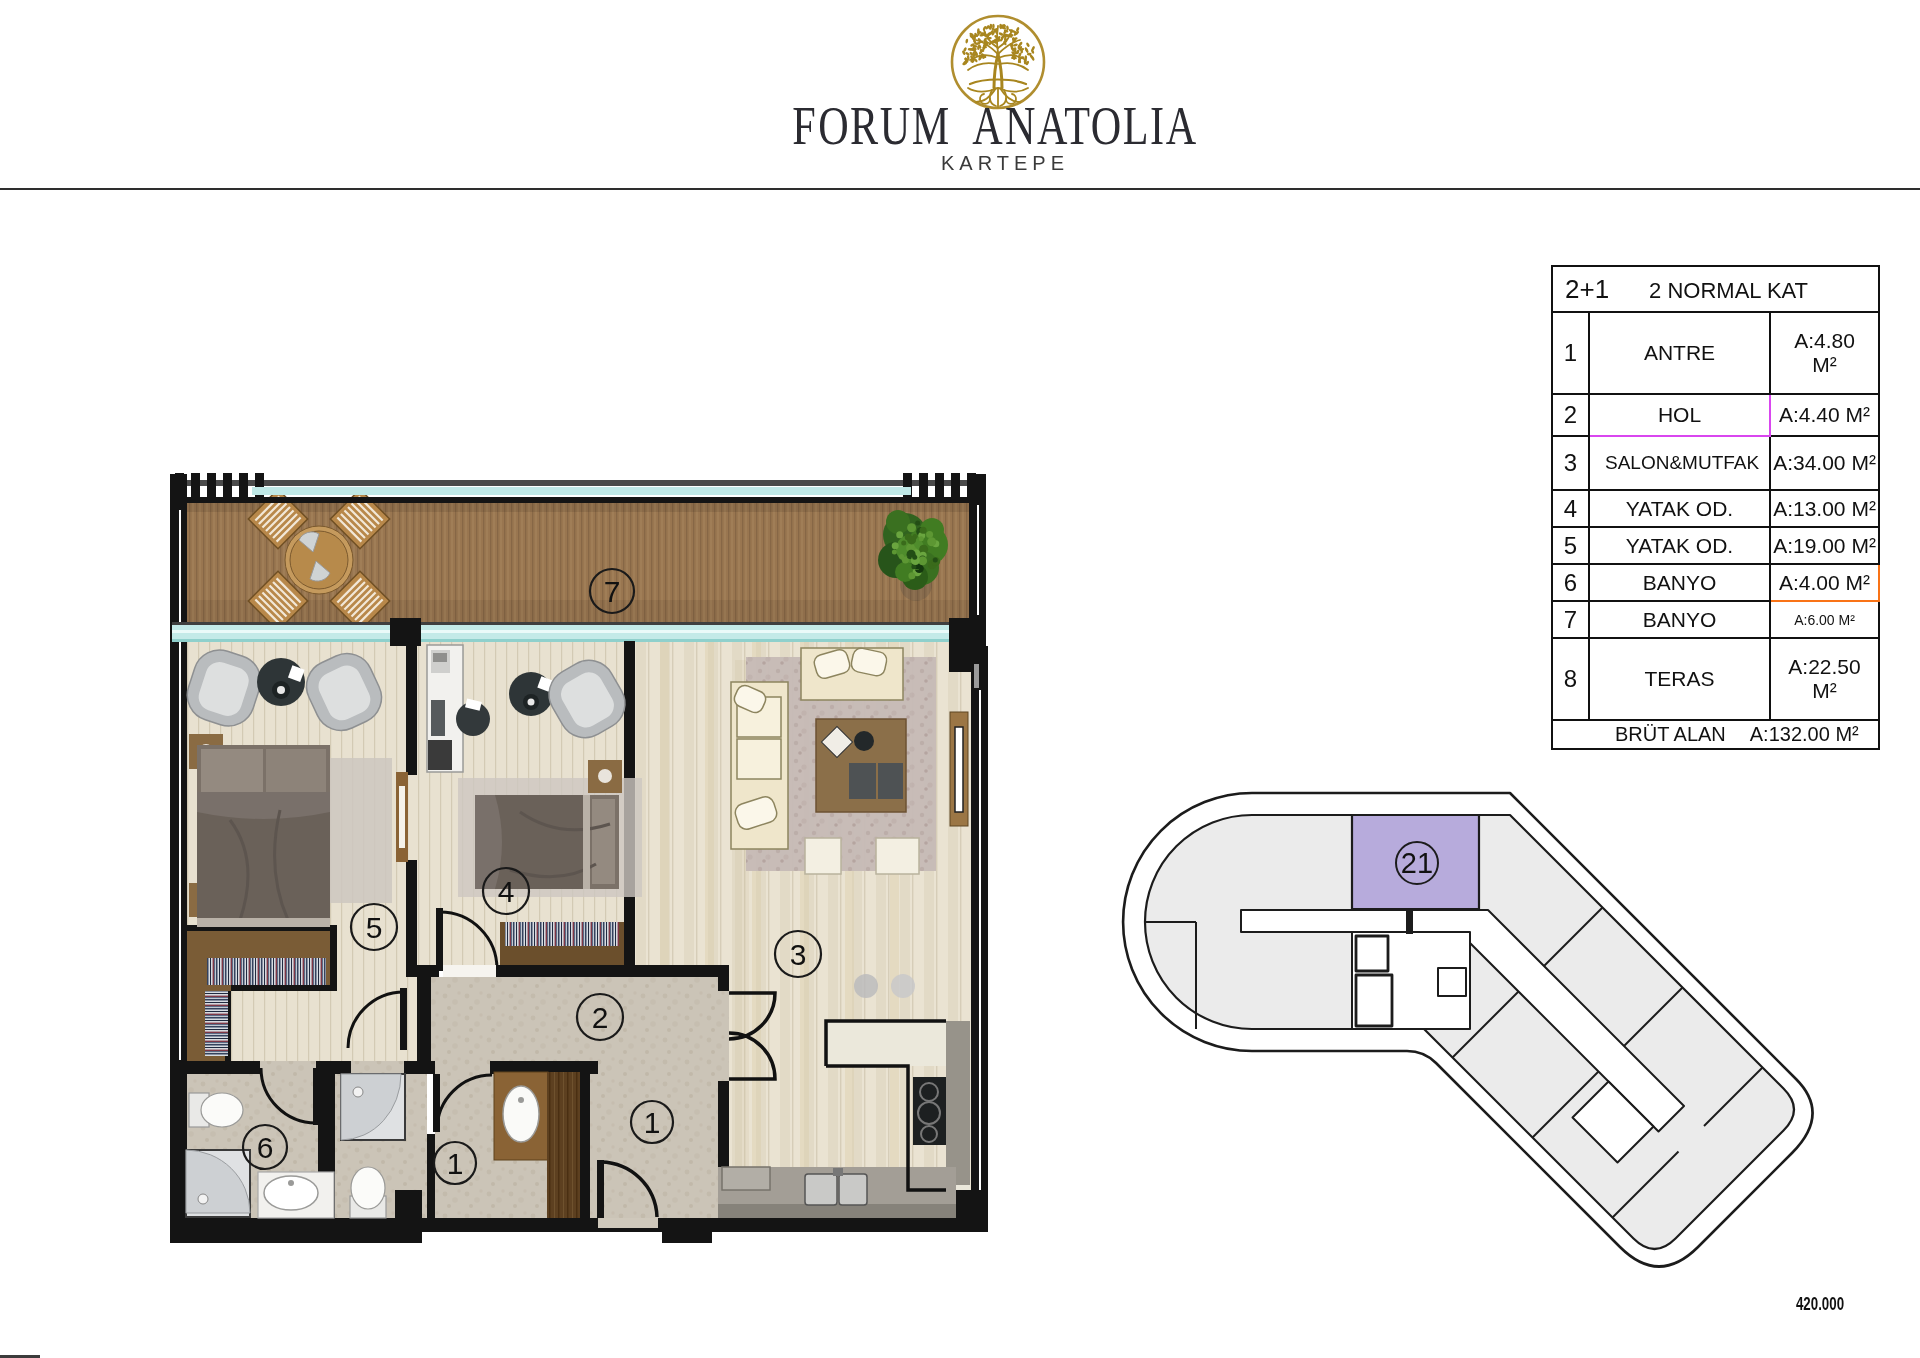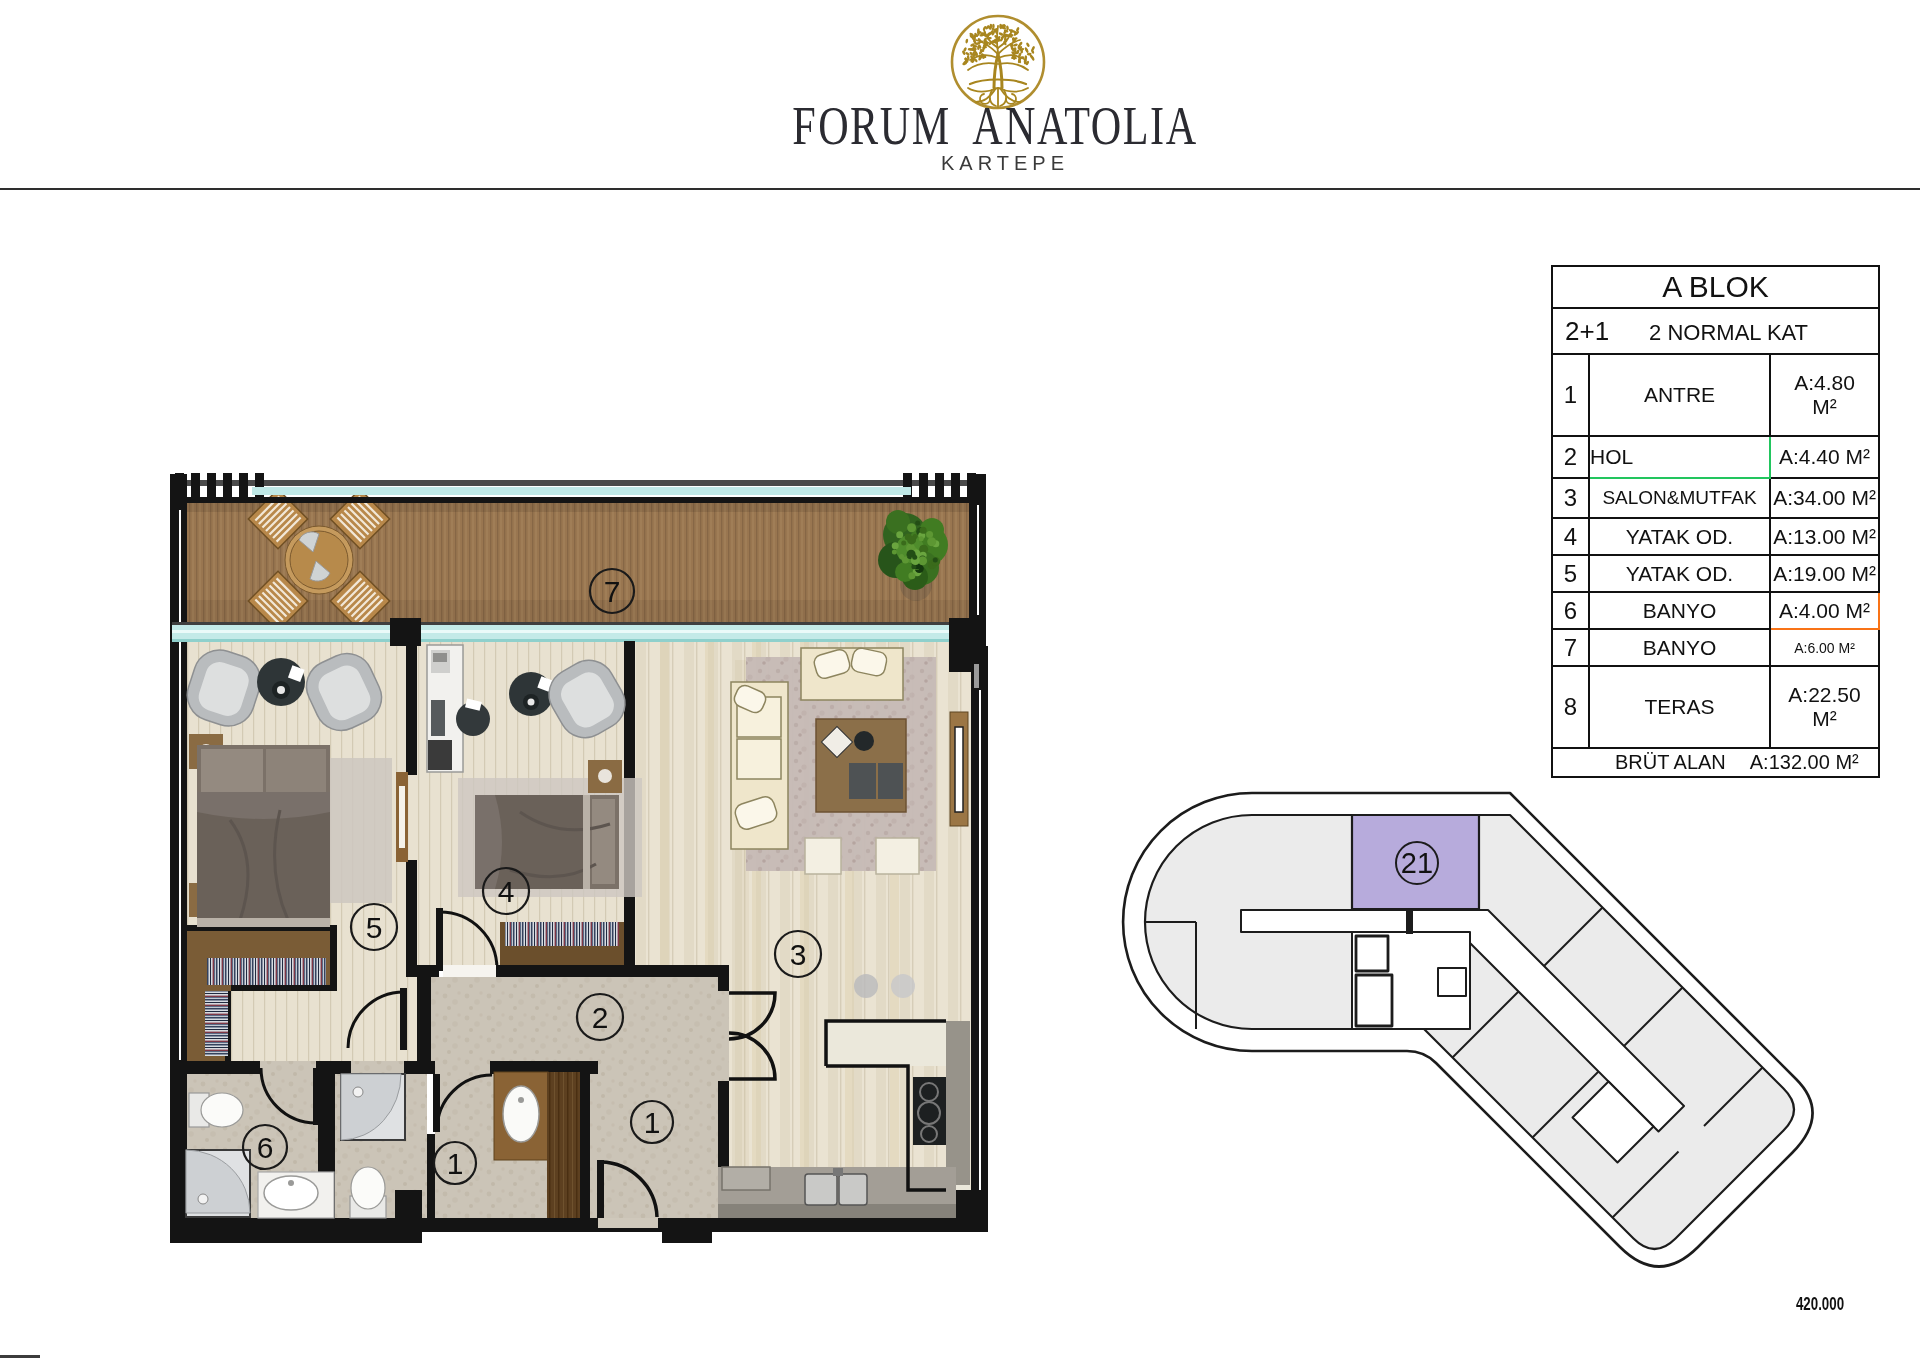--- a/index.html
+++ b/index.html
@@ -720,38 +720,35 @@
 </svg>
 <div class="abs" style="left:1551px;top:265px;width:327px;">
     <table style="border-collapse:collapse;width:327px;table-layout:fixed;font-family:'Liberation Sans',sans-serif;color:#111;">
       <colgroup>
         <col style="width:37px">
         <col style="width:181px">
         <col style="width:109px">
       </colgroup>
       <tbody>
         <tr>
-          <td colspan="3" style="border:2px solid #111;height:40px;text-align:center;font-size:30px;padding:0">A BLOK</td>
-        </tr>
-        <tr>
           <td colspan="3" style="border:2px solid #111;height:36px;padding:4px"><span style="font-size:26px;margin-left:8px">2+1</span><span style="font-size:22px;margin-left:40px">2 NORMAL KAT</span></td>
         </tr>
         <tr style="height:37px">
           <td style="border:2px solid #111;text-align:center;font-size:24px;padding:0">1</td>
           <td style="border:2px solid #111;text-align:center;font-size:21px;padding:0">ANTRE</td>
           <td style="border:2px solid #111;text-align:center;font-size:21px;padding:16px">A:4.80 M²</td>
         </tr>
         <tr style="height:37px">
           <td style="border:2px solid #111;text-align:center;font-size:24px;padding:0">2</td>
-          <td style="border:2px solid #22c55e;font-size:21px;padding:0">HOL</td>
+          <td style="border:2px solid #d946ef;text-align:center;font-size:21px;padding:0">HOL</td>
           <td style="border:2px solid #111;text-align:center;font-size:21px;padding:8px">A:4.40 M²</td>
         </tr>
         <tr style="height:37px">
           <td style="border:2px solid #111;text-align:center;font-size:24px;padding:0">3</td>
-          <td style="border:2px solid #111;text-align:center;font-size:19px;padding:8px">SALON&amp;MUTFAK</td>
+          <td style="border:2px solid #111;text-align:center;font-size:19px;padding:15px">SALON&amp;MUTFAK</td>
           <td style="border:2px solid #111;text-align:center;font-size:21px;padding:0">A:34.00 M²</td>
         </tr>
         <tr style="height:37px">
           <td style="border:2px solid #111;text-align:center;font-size:24px;padding:0">4</td>
           <td style="border:2px solid #111;text-align:center;font-size:21px;padding:0">YATAK OD.</td>
           <td style="border:2px solid #111;text-align:center;font-size:21px;padding:0">A:13.00 M²</td>
         </tr>
         <tr style="height:37px">
           <td style="border:2px solid #111;text-align:center;font-size:24px;padding:0">5</td>
           <td style="border:2px solid #111;text-align:center;font-size:21px;padding:0">YATAK OD.</td>

